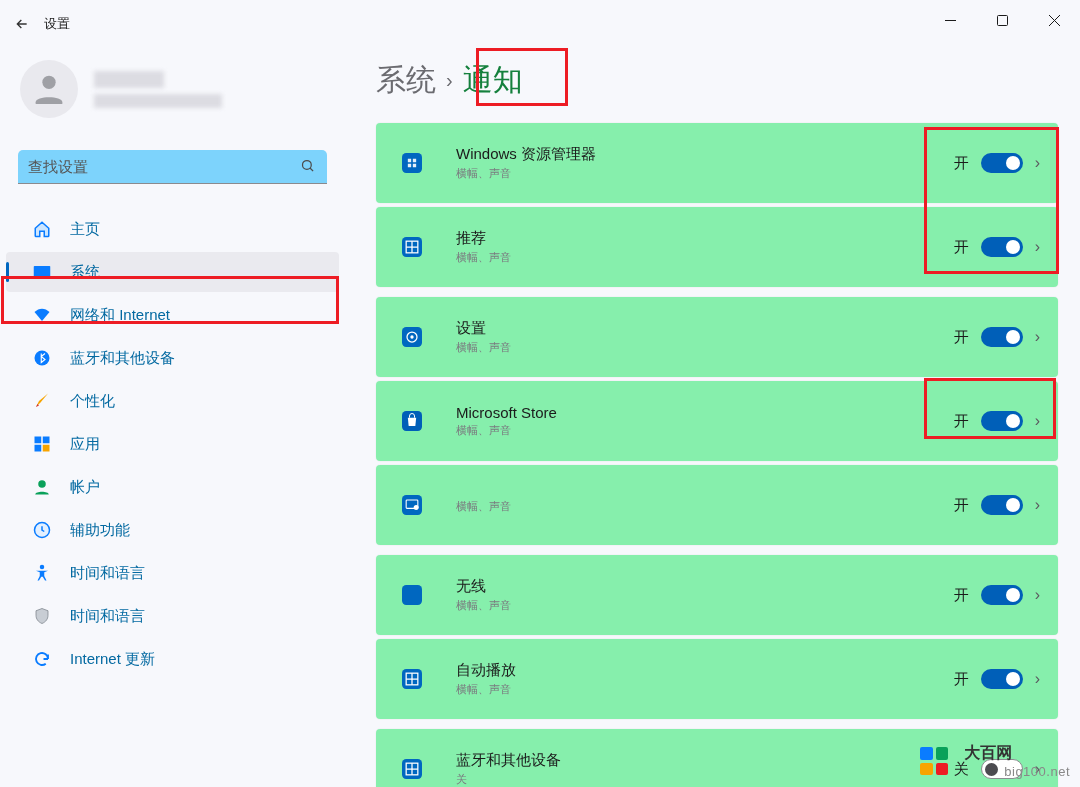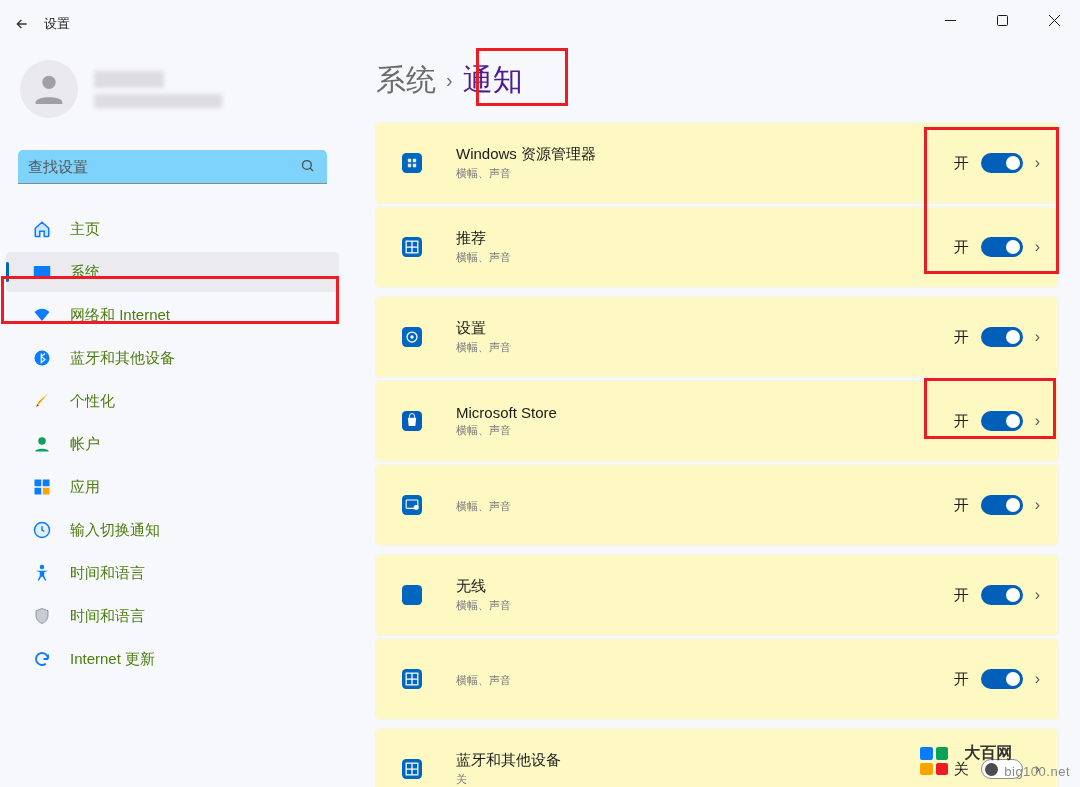--- a/index.html
+++ b/index.html
@@ -16,34 +16,34 @@
   .avatar { width: 58px; height: 58px; border-radius: 50%; background: #e9e9ee; display: flex; align-items: center; justify-content: center; }
   .avatar svg { width: 40px; height: 40px; fill: #9fa0a5; }
   .profile-text .line1 { width: 70px; height: 17px; background: #dcdce2; filter: blur(2px); }
   .profile-text .line2 { width: 128px; height: 14px; background: #dcdce2; margin-top: 6px; filter: blur(2px); }
   .searchwrap { margin: 20px 18px 16px 18px; }
   .search { width: 100%; height: 34px; border: none; border-bottom: 1.5px solid #8a8a8e; border-radius: 5px 5px 0 0; background: #7dd3fc; padding: 0 36px 0 10px; font-size: 15px; color: #555; }
   .search::placeholder { color: #555; }
   .searchwrap { position: relative; }
   .searchicon { position: absolute; right: 12px; top: 8px; font-size: 15px; color: #4b4b4b; }
   .nav { padding: 6px 0 0 0; }
-  .nav-item { display: flex; align-items: center; gap: 18px; height: 40px; padding: 0 14px 0 26px; font-size: 15px; color: #4d7c0f; border-radius: 4px; margin: 3px 6px; }
+  .nav-item { display: flex; align-items: center; gap: 18px; height: 40px; padding: 0 14px 0 26px; font-size: 15px; color: #0369a1; border-radius: 4px; margin: 3px 6px; }
   .nav-item.active { background: #eaeaef; position: relative; }
   .nav-item.active::before { content: ""; position: absolute; left: 0; top: 10px; bottom: 10px; width: 3px; background: #0067c0; border-radius: 2px; }
   .nav-item .nicon { width: 20px; height: 20px; display: flex; align-items: center; justify-content: center; font-size: 16px; }
   .hl-sys { position: absolute; border: 3px solid #ed1c24; left: 1px; width: 338px; top: 276px; height: 48px; pointer-events:none;}
   
   .content { position: absolute; left: 370px; right: 16px; top: 48px; bottom: 0; overflow: hidden; }
   .crumb { padding: 12px 0 10px 6px; font-size: 30px; display: flex; align-items: center; gap: 10px; }
   .crumb .sys { color: #6b6b70; }
   .crumb .chev { color: #6b6b70; font-size: 20px; }
-  .crumb .cur { color: #4c1d95; }
+  .crumb .cur { color: #15803d; }
   .crumb-hl { position: absolute; border: 3px solid #ed1c24; left:476px; top:48px; width:92px; height:58px; pointer-events:none;}
   .list { margin-top: 12px; }
-  .card { background: #fef9c3; border-radius: 4px; margin: 0 6px 4px 6px; height: 80px; display: flex; align-items: center; padding: 0 18px 0 18px; box-shadow: 0 0 0 1px rgba(0,0,0,0.02); }
+  .card { background: #86efac; border-radius: 4px; margin: 0 6px 4px 6px; height: 80px; display: flex; align-items: center; padding: 0 18px 0 18px; box-shadow: 0 0 0 1px rgba(0,0,0,0.02); }
   .card .appicon { width: 36px; height: 36px; border-radius: 6px; display: flex; align-items: center; justify-content: center; margin-right: 26px; }
   .card .info { flex: 1; }
   .card .aname { font-size: 15px; color: #1b1b1b; }
   .card .adesc { font-size: 11px; color: #7a7a7f; margin-top: 2px; }
   .card .state { font-size: 15px; color: #1b1b1b; margin-right: 12px; }
   .toggle { width: 42px; height: 20px; border-radius: 10px; position: relative; margin-right: 12px; }
   .toggle.on { background: #005fb8; }
   .toggle.on::after { content: ""; position: absolute; right: 3px; top: 3px; width: 14px; height: 14px; border-radius: 50%; background: #fff; }
   .toggle.off { background: #fff; border: 1px solid #8b8b90; }
   .toggle.off::after { content: ""; position: absolute; left: 3px; top: 2.5px; width: 13px; height: 13px; border-radius: 50%; background: #4b4b50; }
@@ -145,46 +145,46 @@
       <span class="nicon">
           <svg width="18" height="18" viewBox="0 0 24 24">
             <path d="M4 20l4-8 12-10-10 12z" fill="#f7a400"></path>
             <path d="M4 20l2-4 2 2z" fill="#d13333"></path>
           </svg>
         </span>
       <span>个性化</span>
     </div>
     <div class="nav-item">
       <span class="nicon">
-          <svg width="18" height="18" viewBox="0 0 24 24" fill="#0aa15a">
-            <circle cx="12" cy="8" r="5"></circle>
-            <path d="M3 22c0-5 18-5 18 0z"></path>
-          </svg>
-        </span>
-      <span>帐户</span>
-    </div>
-    <div class="nav-item">
-      <span class="nicon">
           <svg width="18" height="18" viewBox="0 0 24 24">
             <rect x="2" y="2" width="9" height="9" fill="#0a7cff"></rect>
             <rect x="13" y="2" width="9" height="9" fill="#0a7cff"></rect>
             <rect x="2" y="13" width="9" height="9" fill="#0a7cff"></rect>
             <rect x="13" y="13" width="9" height="9" fill="#f7a400"></rect>
           </svg>
         </span>
       <span>应用</span>
     </div>
     <div class="nav-item">
       <span class="nicon">
+          <svg width="18" height="18" viewBox="0 0 24 24" fill="#0aa15a">
+            <circle cx="12" cy="8" r="5"></circle>
+            <path d="M3 22c0-5 18-5 18 0z"></path>
+          </svg>
+        </span>
+      <span>帐户</span>
+    </div>
+    <div class="nav-item">
+      <span class="nicon">
           <svg width="18" height="18" viewBox="0 0 24 24">
             <circle cx="12" cy="12" r="10" fill="#e3f0ff" stroke="#0a7cff" stroke-width="2"></circle>
             <path d="M12 7v5l3 2" stroke="#0a7cff" stroke-width="2" fill="none"></path>
           </svg>
         </span>
-      <span>输入切换通知</span>
+      <span>辅助功能</span>
     </div>
     <div class="nav-item">
       <span class="nicon">
           <svg width="18" height="18" viewBox="0 0 24 24" fill="#0a7cff">
             <circle cx="12" cy="4" r="3"></circle>
             <path d="M4 9h16l-5 2v5l3 6h-2l-3-5h-2l-3 5H6l3-6v-5z"></path>
           </svg>
         </span>
       <span>时间和语言</span>
     </div>
@@ -311,20 +311,21 @@
       </div>
       <div class="card">
         <div class="appicon">
           <svg width="20" height="20" viewBox="0 0 24 24">
             <rect width="24" height="24" rx="5" fill="#0067c0"></rect>
             <rect x="5" y="5" width="14" height="14" fill="none" stroke="#fff" stroke-width="1.5"></rect>
             <path d="M12 5v14M5 12h14" stroke="#fff" stroke-width="1.5"></path>
           </svg>
         </div>
         <div class="info">
+          <div class="aname">自动播放</div>
           <div class="adesc">横幅、声音</div>
         </div>
         <div class="state">开</div>
         <div class="toggle on"></div>
         <div class="chevr">›</div>
       </div>
       <div style="height: 6px;"></div>
       <div class="card">
         <div class="appicon">
           <svg width="20" height="20" viewBox="0 0 24 24">

